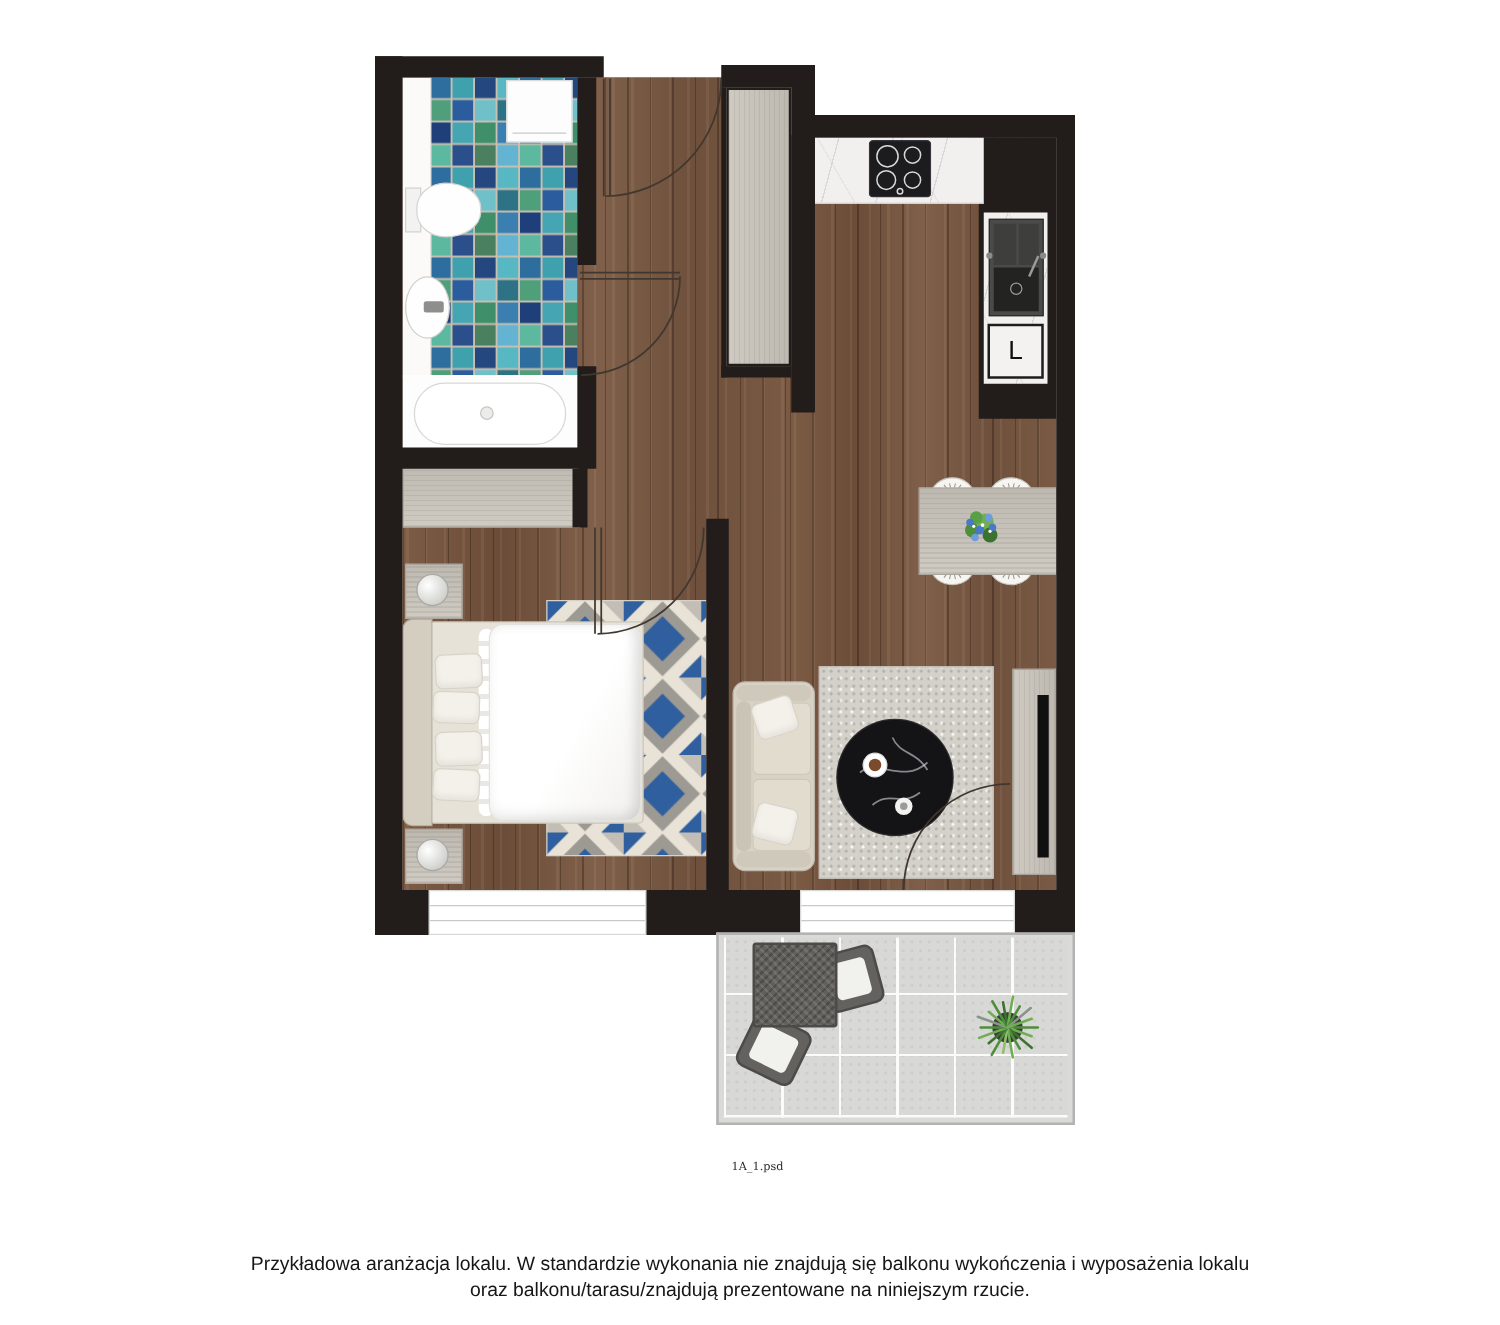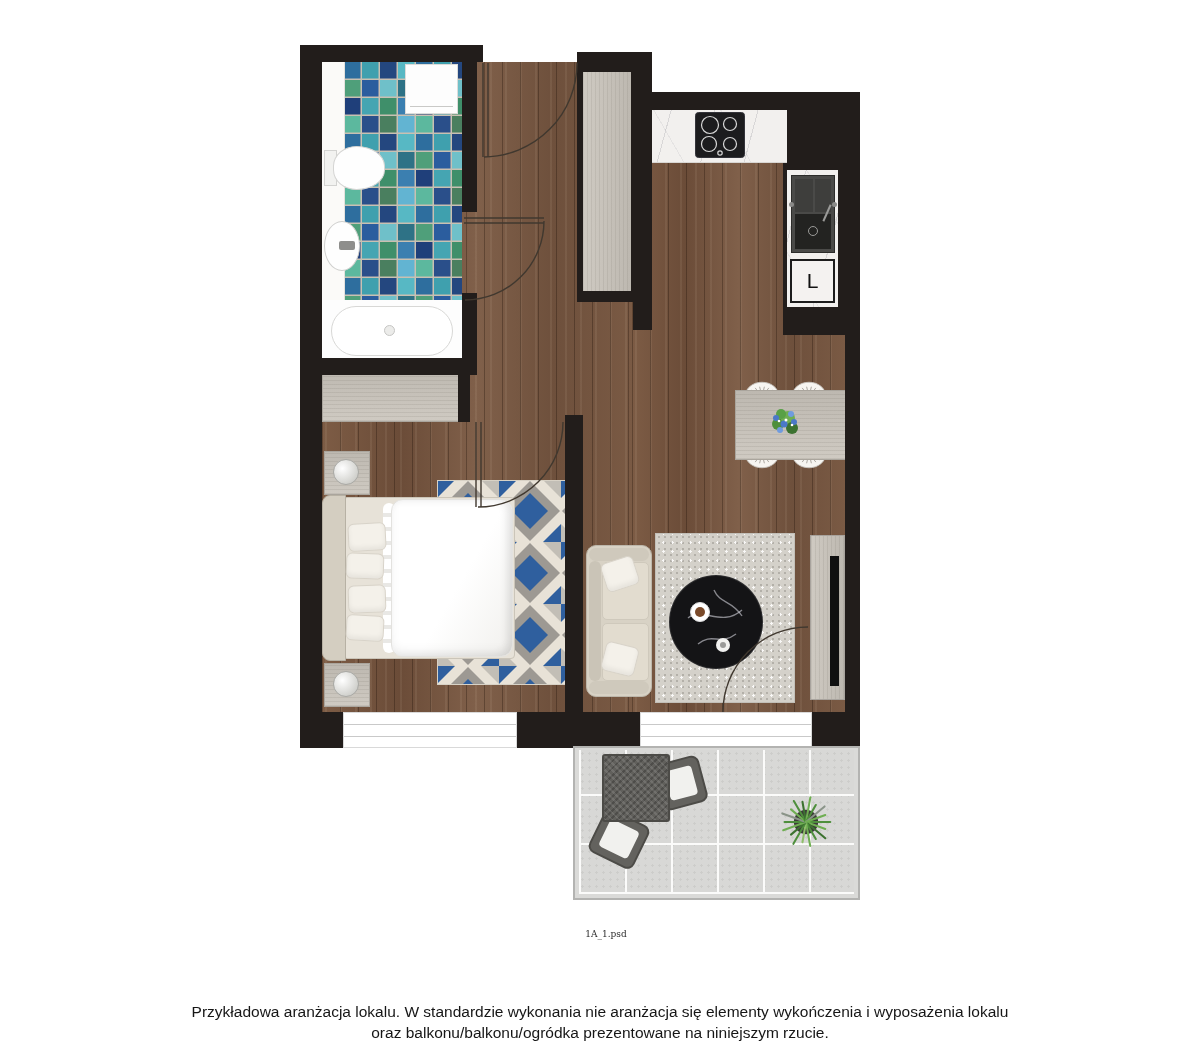--- a/index.html
+++ b/index.html
@@ -321,17 +321,17 @@
         <div class="bseat"></div>
       </div>
     <div class="a wicker" style="left:27px;top:6px;width:68px;height:68px;"></div>
     <svg class="a" style="left:203px;top:44px;width:56px;height:60px;">
         <use href="#plantsym"></use>
       </svg>
   </div>
 
   <div class="a filename" style="left:540px;top:929px;width:132px;">1A_1.psd</div>
   <div class="a disclaimer" style="left:0;top:1001px;">
-    <div>Przykładowa aranżacja lokalu. W standardzie wykonania nie aranżacja się elementy wykończenia i wyposażenia lokalu</div>
-    <div>oraz balkonu/balkonu/ogródka prezentowane na niniejszym rzucie.</div>
+    <div>Przykładowa aranżacja lokalu. W standardzie wykonania nie znajdują się balkonu wykończenia i wyposażenia lokalu</div>
+    <div>oraz balkonu/tarasu/znajdują prezentowane na niniejszym rzucie.</div>
   </div>
 
 </div>
 
 </body></html>

